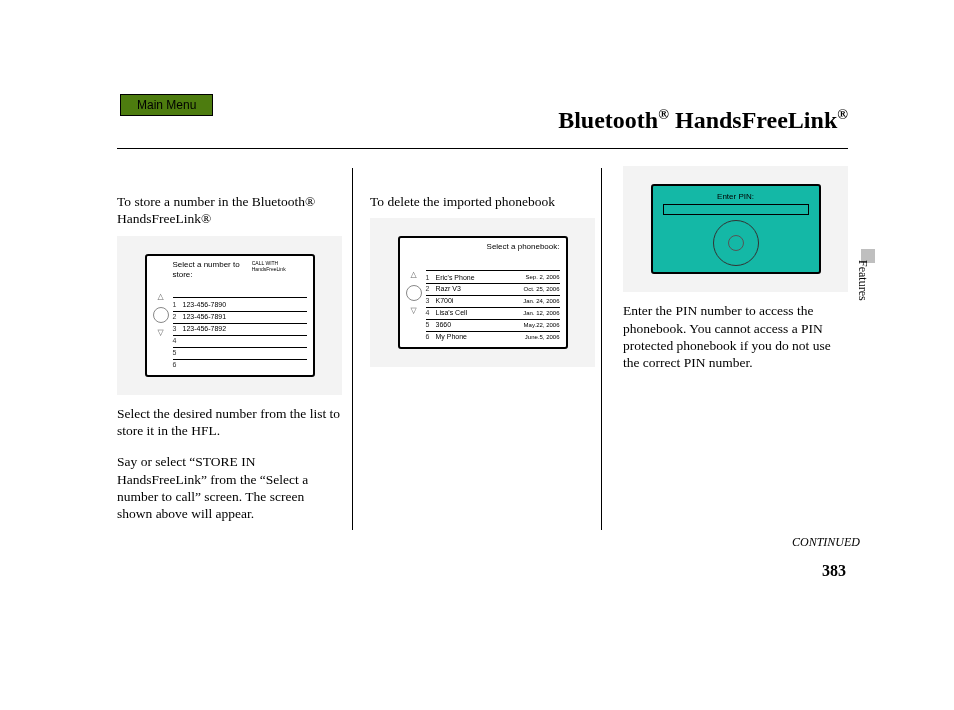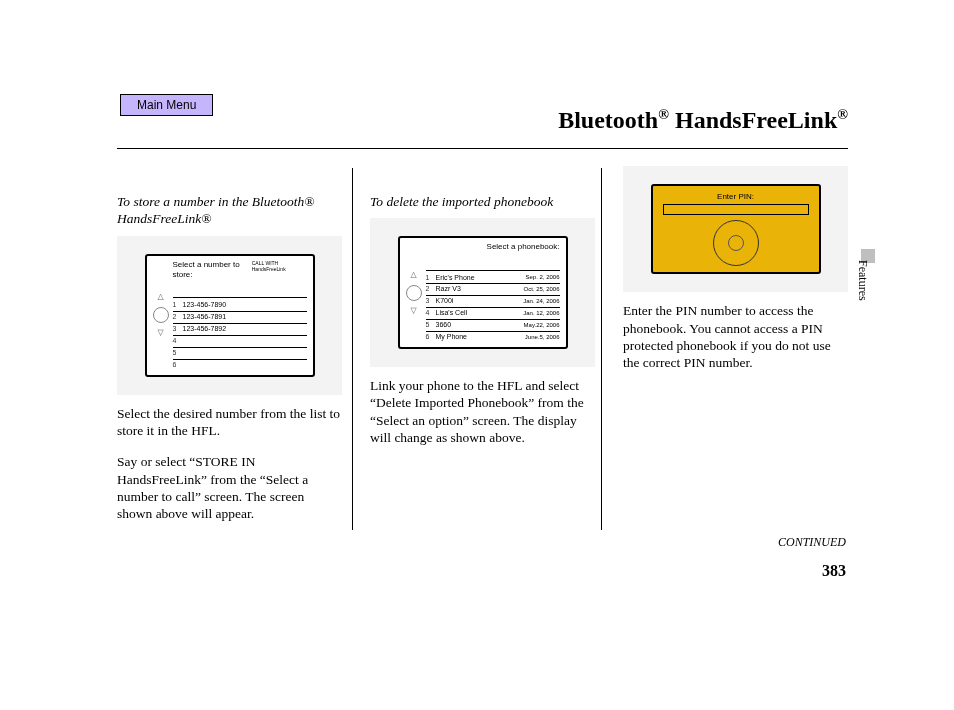--- a/index.html
+++ b/index.html
@@ -12,21 +12,21 @@
   .nav-buttons {
     position:absolute;
     top:94px; left:120px;
     display:flex; gap:16px;
   }
   .nav-btn {
     font-family:Arial, Helvetica, sans-serif;
     font-size:12px;
     padding:3px 16px;
     border:1px solid #000;
-    background:#c4b5fd;
+    background:#4d7c0f;
     cursor:pointer;
   }
   .page-title {
     position:absolute;
     top:106px; right:106px;
     font-size:24px;
     font-weight:bold;
     font-family:"Times New Roman", serif;
   }
   .reg { font-size:0.6em; vertical-align:super; }
@@ -59,21 +59,21 @@
   }
   .col { position:relative; }
   .col-sep-1, .col-sep-2 {
     position:absolute;
     top:168px;
     bottom:180px;
     border-left:1px solid #000;
   }
   .col-sep-1 { left:352px; }
   .col-sep-2 { left:601px; }
-  .heading-italic { font-style:italic; margin-bottom:8px;margin-top:27px; }
+  .heading-italic { margin-bottom:8px;margin-top:27px; }
   .body-p { margin:0 0 14px 0; }
   .figure {
     width:100%;
     background:#f3f3f3;
     border:0;
     margin:0 0 10px 0;
     padding:18px 14px;
     box-sizing:border-box;
     display:flex;
     align-items:center;
@@ -116,21 +116,21 @@
     margin-right:4px;
     gap:6px;
   }
   .side-controls .tri { font-size:8px; line-height:1; }
   .side-controls .dial {
     width:14px; height:14px; border:1px solid #888; border-radius:50%;
     display:flex; align-items:center; justify-content:center;
   }
   .screen-flex { display:flex; }
   .pin-screen {
-    background:#eab308;
+    background:#14b8a6;
     border:2px solid #000;
     border-radius:3px;
     width:170px;
     padding:6px;
     box-sizing:border-box;
     font-family:Arial, Helvetica, sans-serif;
     text-align:center;
   }
   .pin-title { font-size:8px; margin-bottom:2px; }
   .pin-box {
@@ -144,21 +144,21 @@
     margin:0 auto;
     display:flex; align-items:center; justify-content:center;
     font-size:5px; color:#555;
     position:relative;
   }
   .pin-dial-inner {
     width:14px; height:14px; border:1px solid #555; border-radius:50%;
   }
   .continued {
     position:absolute;
-    bottom:160px; right:108px;
+    bottom:160px; right:94px;
     font-style:italic;
     font-size:12px;
   }
   .page-num {
     position:absolute;
     bottom:130px; right:108px;
     font-weight:bold;
     font-size:16px;
   }
 </style>
@@ -278,21 +278,20 @@
               <div class="screen-row" style="border-bottom:0">
                   <span class="idx">6</span>
                   <span class="txt">My Phone</span>
                   <span class="date">June.5, 2006</span>
                 </div>
             </div>
           </div>
         </div>
       </div>
 
-      <p class="body-p">Link your phone to the HFL and select “Delete Imported Phonebook” from the “Select an option” screen. The display will change as shown above.</p>
     </div>
 
     <div class="col">
 
       <div class="figure">
         <div class="pin-screen">
           <div class="pin-title">Enter PIN:</div>
           <div class="pin-box"></div>
           <div class="pin-dial">
             <div class="pin-dial-inner"></div>

